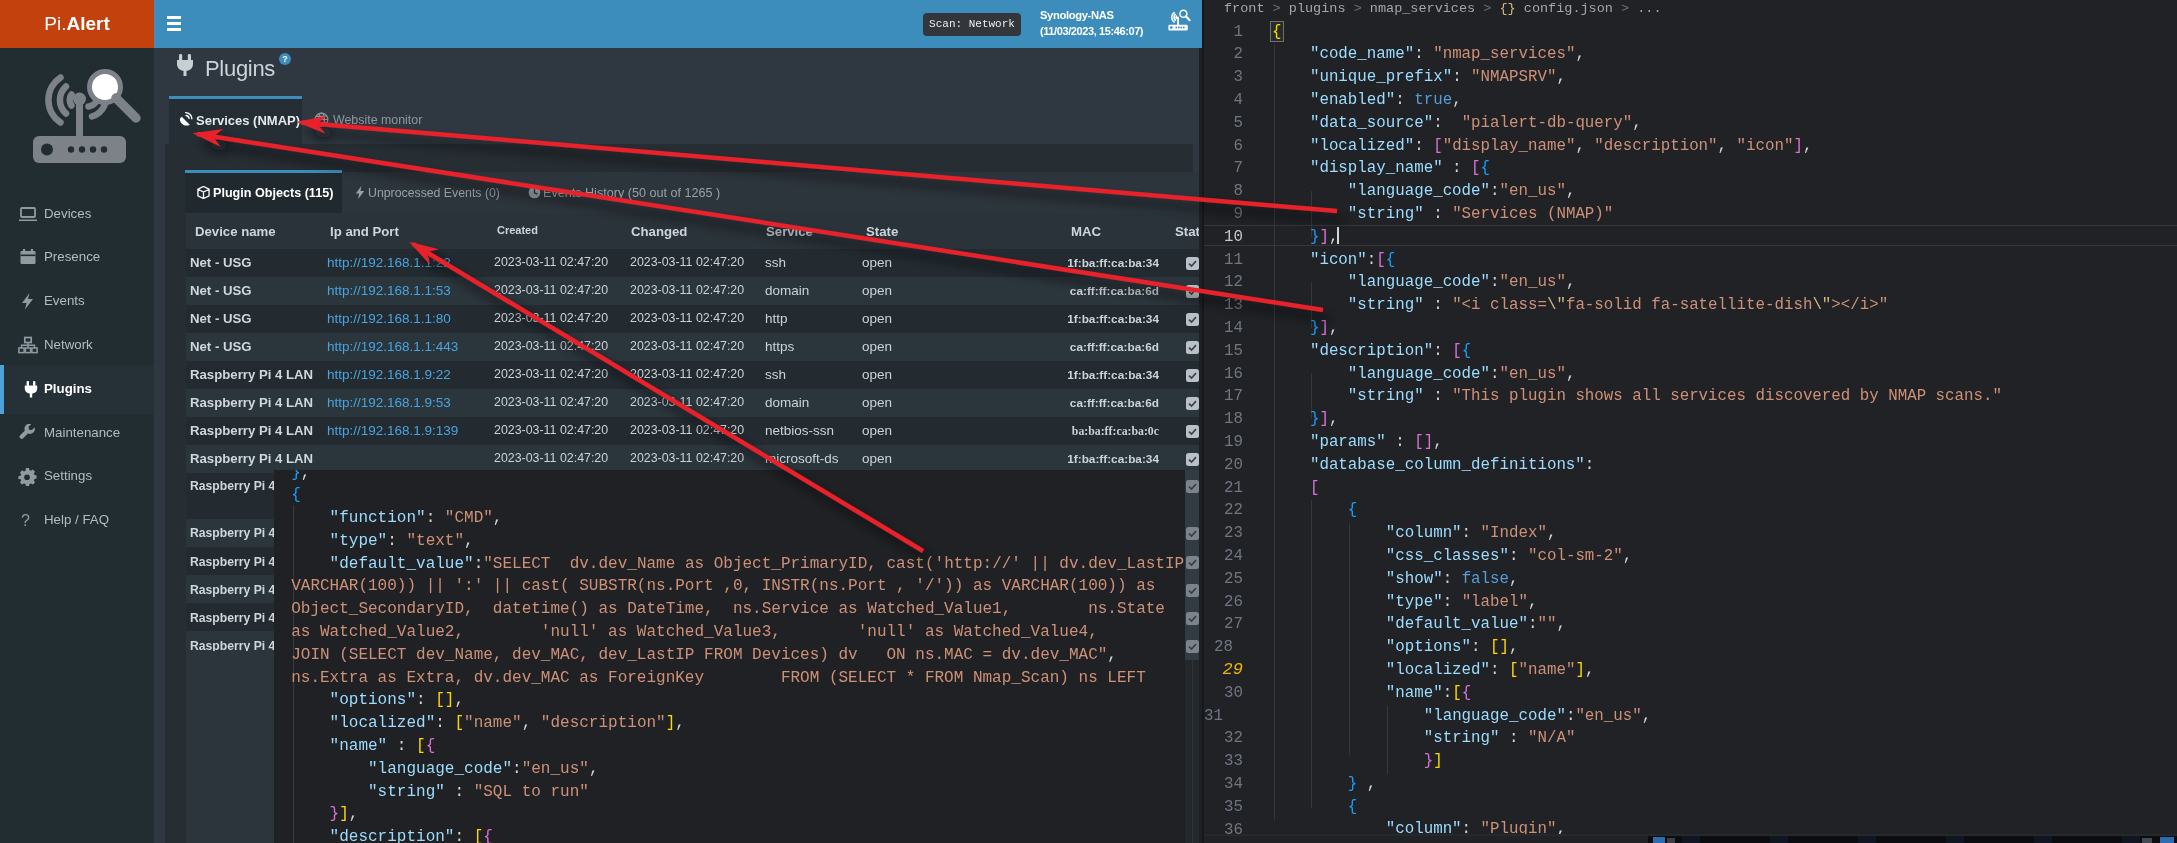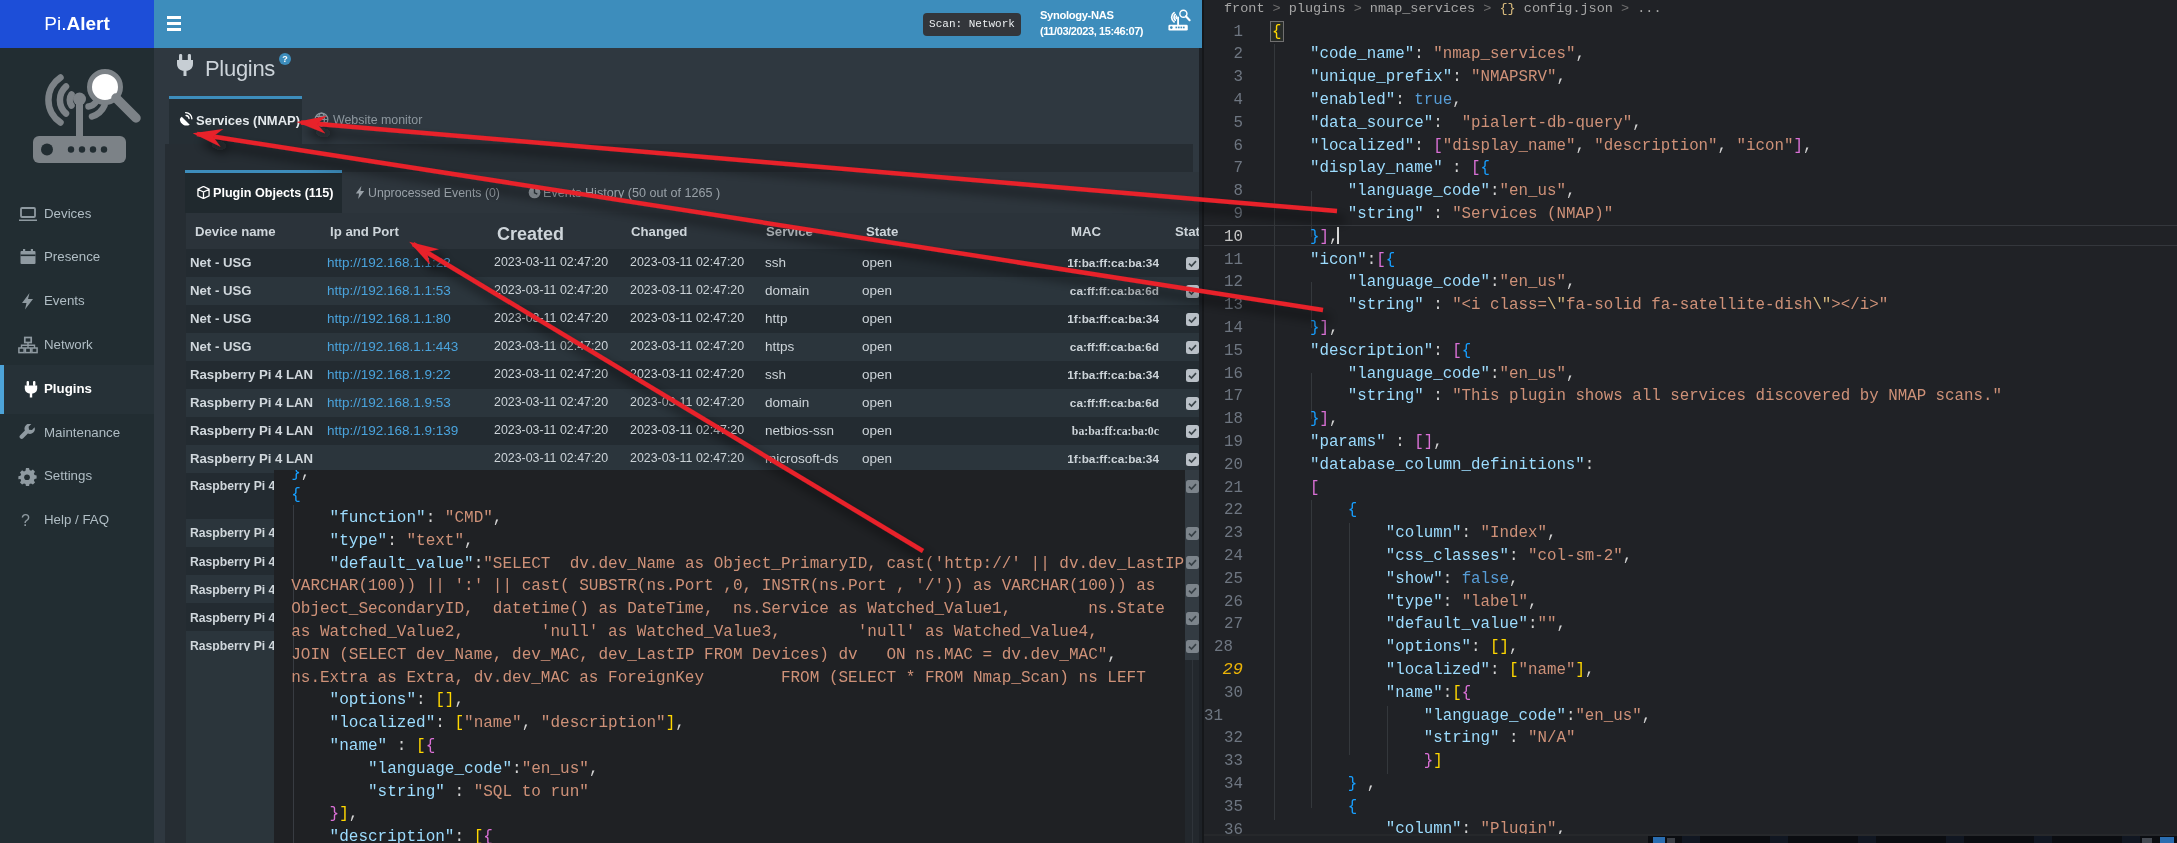--- a/index.html
+++ b/index.html
@@ -17,21 +17,21 @@
   .b { color:#179fff; } 
   .t { color:#569cd6; } 
   .e { color:#d7ba7d; } 
 </style>
 </head>
 <body>
 
 <div class="abs" style="left:0;top:0;width:1202px;height:843px;background:#2f3840;overflow:hidden;">
 
   <div class="abs" style="left:0;top:0;width:1202px;height:48px;background:#3d8dbc;"></div>
-  <div class="abs" style="left:0;top:0;width:154px;height:48px;background:#1d4ed8;color:#fff;font-size:19px;line-height:48px;text-align:center;">Pi.<b>Alert</b></div>
+  <div class="abs" style="left:0;top:0;width:154px;height:48px;background:#c2410c;color:#fff;font-size:19px;line-height:48px;text-align:center;">Pi.<b>Alert</b></div>
 
   <div class="abs" style="left:167px;top:16px;width:14px;height:2.5px;background:#fff;"></div>
   <div class="abs" style="left:167px;top:22px;width:14px;height:2.5px;background:#fff;"></div>
   <div class="abs" style="left:167px;top:28px;width:14px;height:2.5px;background:#fff;"></div>
 
   <div class="abs mono" style="left:923px;top:13px;width:98px;height:23px;background:#33363b;border-radius:4px;color:#eceff1;font-size:11px;line-height:23px;text-align:center;white-space:nowrap;">Scan: Network</div>
 
   <div class="abs" style="left:1040px;top:8px;color:#fff;font-size:11.2px;letter-spacing:-0.35px;font-weight:bold;line-height:15.5px;">Synology-NAS<br><span style="font-size:11px;letter-spacing:-0.4px;">(11/03/2023, 15:46:07)</span></div>
 
   <svg class="abs" viewBox="0 0 125 125" style="left:1165px;top:5px;width:27px;height:26px;">
@@ -168,21 +168,21 @@
 
   <svg class="abs" viewBox="0 0 14 14" style="left:528px;top:186px;width:13px;height:13px;">
     <circle cx="7" cy="7" r="6.3" fill="#99a1a8"></circle>
     <path d="M7 3.2 V7.3 L10 8.8" stroke="#2d373d" fill="none" stroke-width="1.5"></path>
   </svg>
 
   <div class="abs" style="left:186px;top:213px;width:1013px;height:36px;background:#2b333a;"></div>
   <div id="thead">
       <div class="abs" style="left:195px;top:224px;color:#ced5da;font-size:13.2px;font-weight:bold;">Device name</div>
       <div class="abs" style="left:330px;top:224px;color:#ced5da;font-size:13.2px;font-weight:bold;">Ip and Port</div>
-      <div class="abs" style="left:497px;top:224px;color:#ced5da;font-size:18px;font-weight:bold;">Created</div>
+      <div class="abs" style="left:497px;top:224px;color:#ced5da;font-size:11px;font-weight:bold;">Created</div>
       <div class="abs" style="left:631px;top:224px;color:#ced5da;font-size:13.2px;font-weight:bold;">Changed</div>
       <div class="abs" style="left:766px;top:224px;color:#ced5da;font-size:13.2px;font-weight:bold;">Service</div>
       <div class="abs" style="left:866px;top:224px;color:#ced5da;font-size:13.2px;font-weight:bold;">State</div>
       <div class="abs" style="left:940px;top:224px;color:#86efac;font-size:13.2px;font-weight:normal;margin-top:36px;">Extra</div>
       <div class="abs" style="left:1071px;top:224px;color:#ced5da;font-size:13.2px;font-weight:bold;">MAC</div>
       <div class="abs" style="left:1175px;top:224px;color:#ced5da;font-size:13.2px;font-weight:bold;">Statu</div>
     </div>
 
   <div id="rows">
       <div class="abs" style="left:186px;top:249px;width:1013px;height:28px;background:#232b31;"></div>

